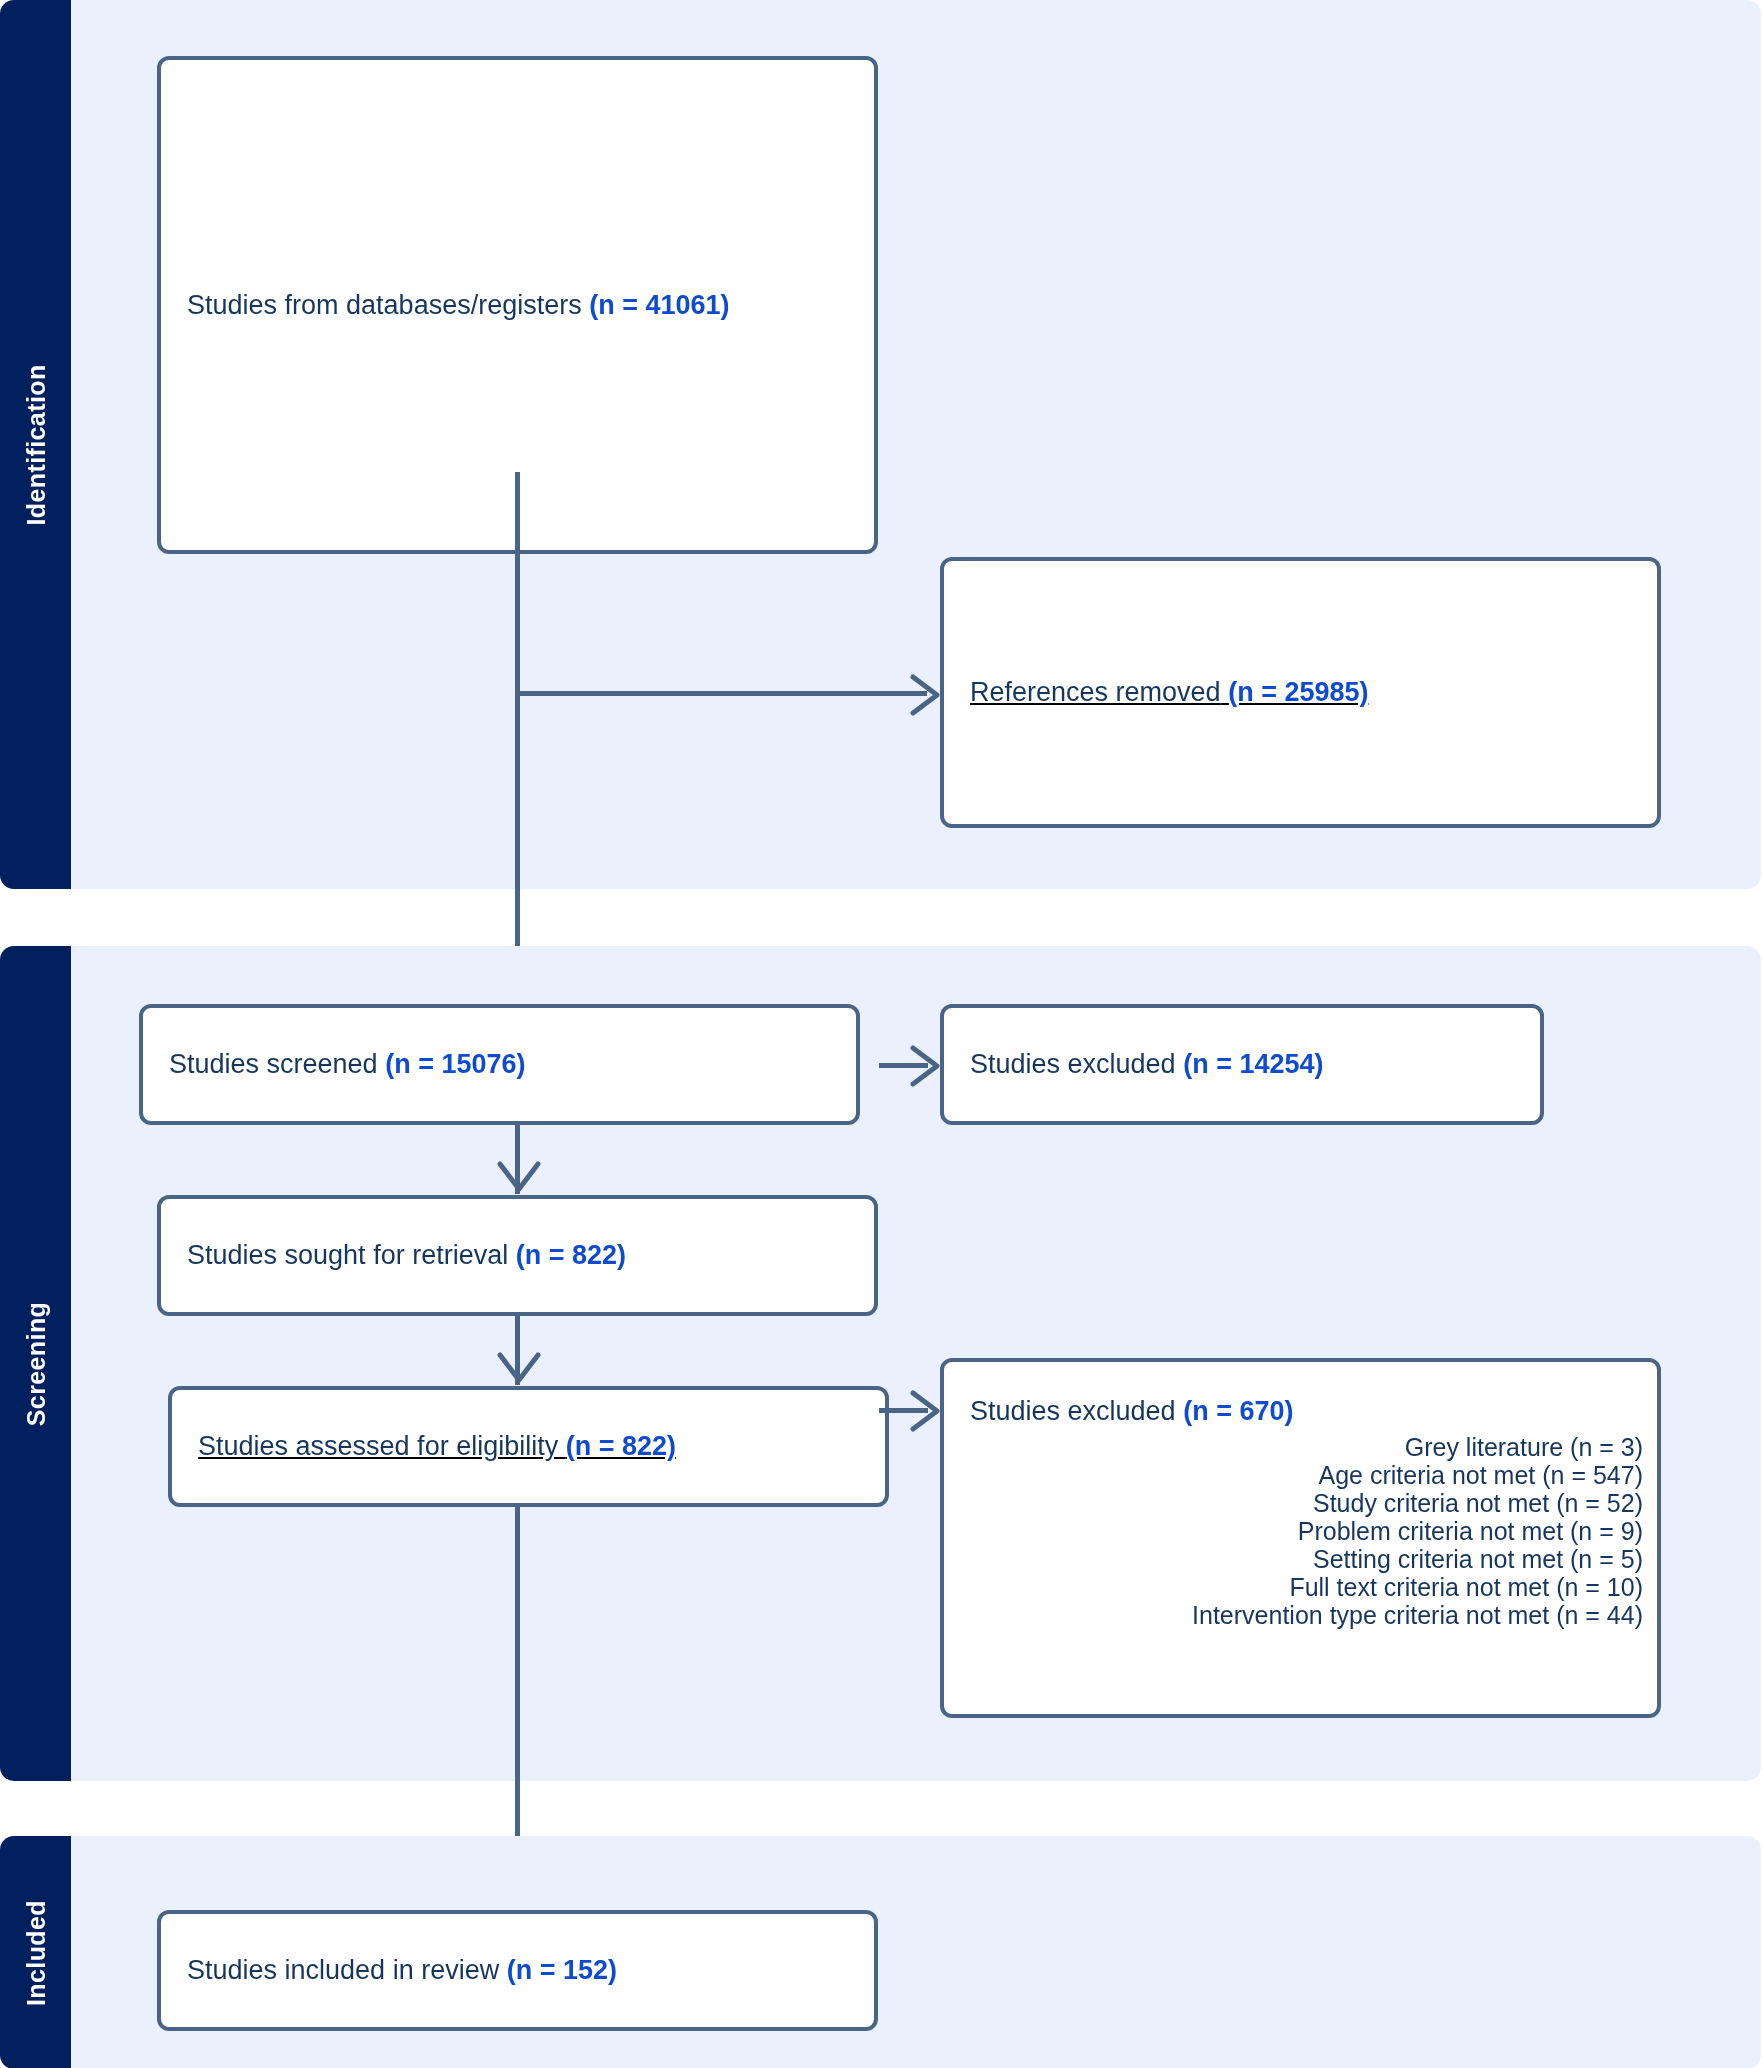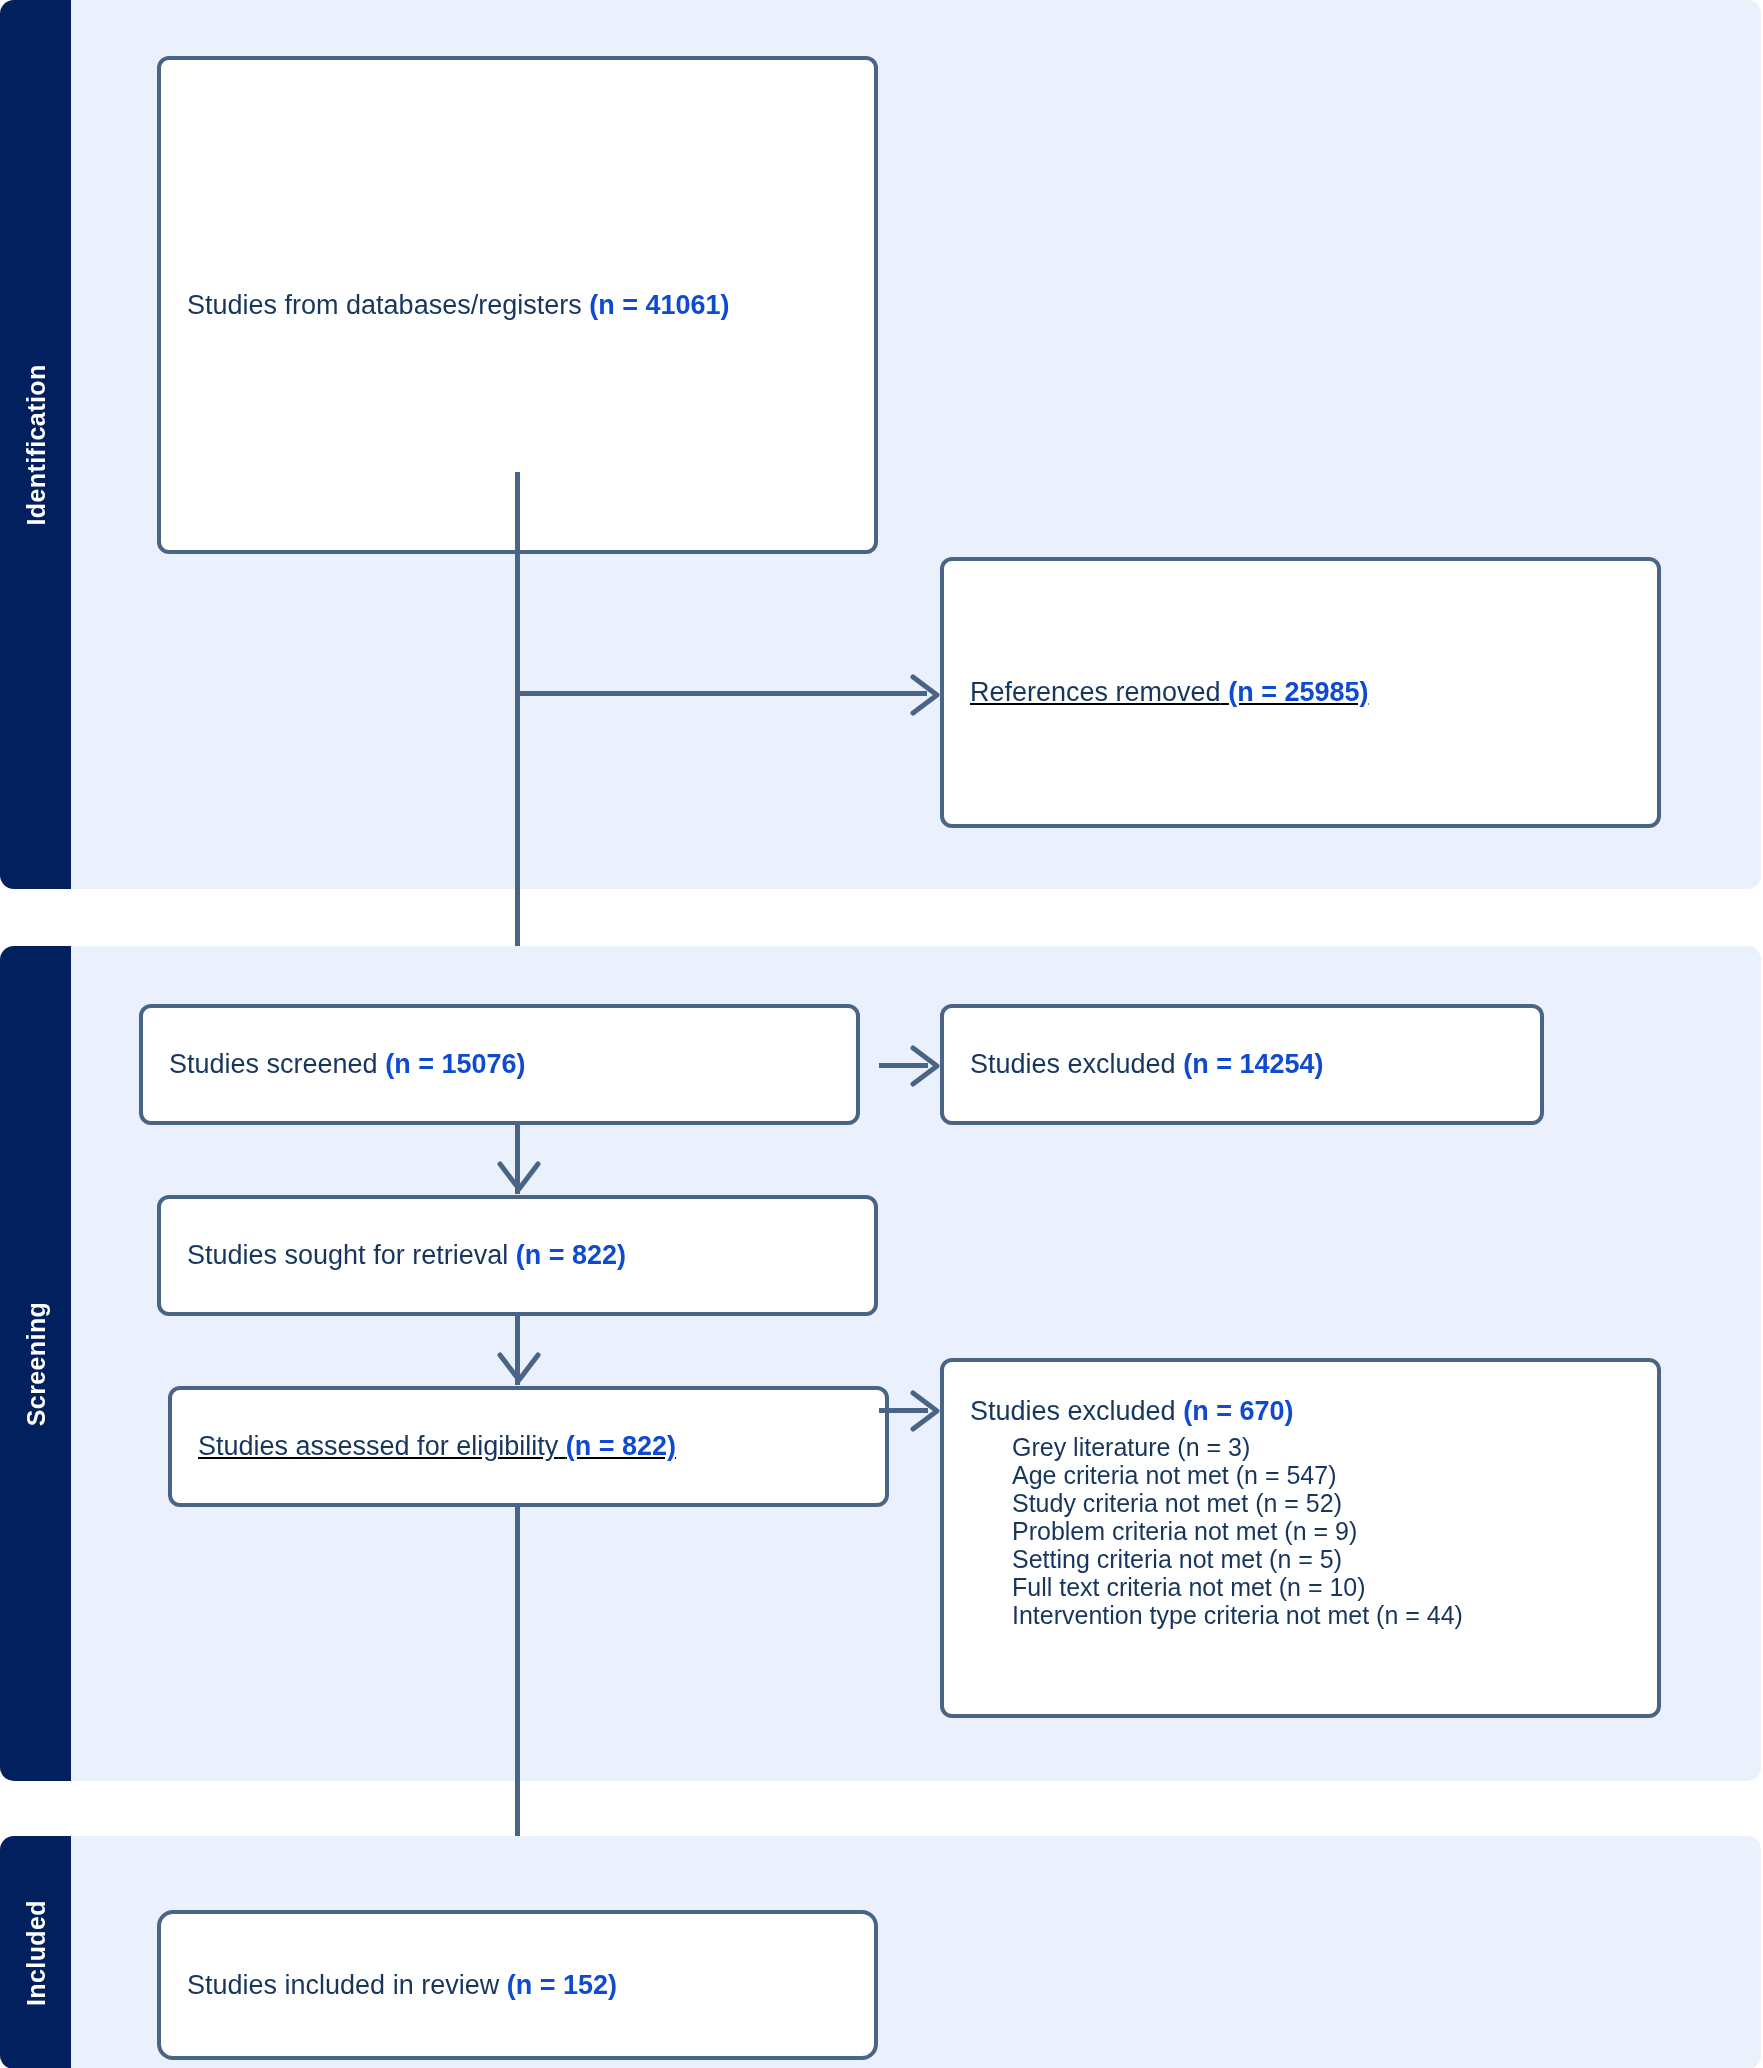--- a/index.html
+++ b/index.html
@@ -67,20 +67,21 @@
     white-space: nowrap;
   }
   .ftext .n {
     color: #0f4bd1;
     font-weight: bold;
   }
   ul.sublist {
     list-style: none;
     margin: 4px 0 0 0;
     padding: 0 0 0 42px;
+    text-align: right;
   }
   ul.sublist li {
     font-size: 25px;
     color: #17365d;
     line-height: 1.12;
     white-space: nowrap;
     font-family: "Liberation Sans", sans-serif;
   }
 
   
@@ -222,21 +223,21 @@
   <div class="conn conn-v" style="left:515px; top:1507px; width:5px; height:402px;"></div>
   <svg class="arrowhead" style="left:496px; top:1875px; width:46px; height:38px;" viewBox="0 0 46 38">
     <path d="M 4 6 L 23 31 L 42 6"></path>
   </svg>
 
   <div class="band" style="left:0px; top:1836px; width:1761px; height:233px;"></div>
   <div class="band-label" style="left:0px; top:1836px; width:71px; height:233px;">
     <span class="vtext">Included</span>
   </div>
 
-  <div class="fbox" style="left:157px; top:1910px; width:721px; height:150px;border-radius:16px;">
+  <div class="fbox" style="left:157px; top:1910px; width:721px; height:121px;">
     <div class="fbox-inner">
       <div class="ftext">
         <span>Studies included in review</span>
         <span class="n">(n = 152)</span>
       </div>
     </div>
   </div>
 
 </div>
 

